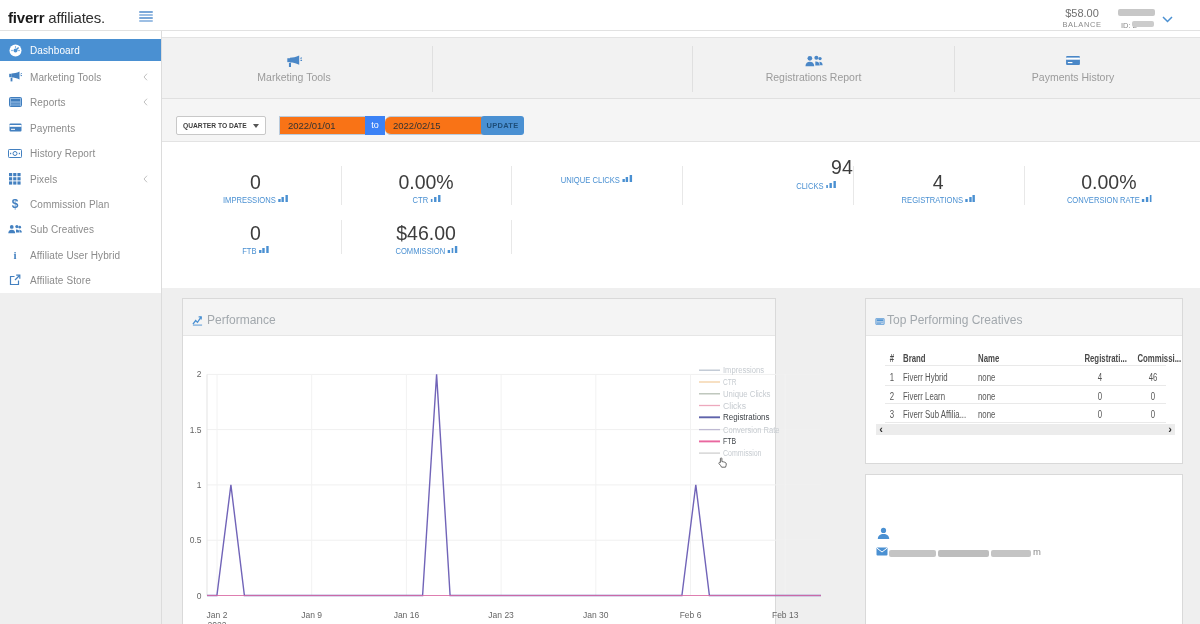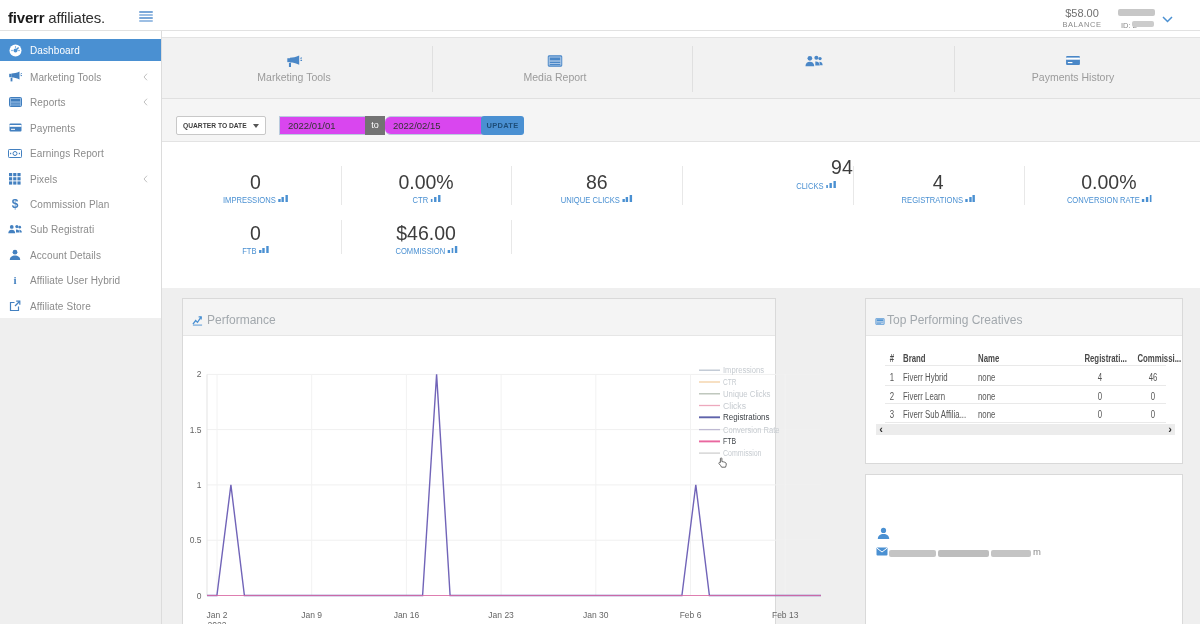--- a/index.html
+++ b/index.html
@@ -36,23 +36,23 @@
 #tabs { position:absolute; left:162px; top:37px; width:1038px; height:62px; background:#f2f2f2; border-top:1px solid #e3e3e3; border-bottom:1px solid #e0e0e0; }
 .tab { position:absolute; top:0; height:60px; text-align:center; }
 .tab .tic { position:absolute; left:50%; transform:translateX(-50%); top:17px; }
 .tab .tlb { position:absolute; left:0; right:0; top:33px; font-size:10.5px; color:#9b9b9b; }
 .tsep { position:absolute; top:8px; height:46px; width:1px; background:#e0e0e0; }
 
 
 #filter { position:absolute; left:162px; top:99px; width:1038px; height:43px; background:#f5f5f5; border-bottom:1px solid #e3e3e3; }
 #qtd { position:absolute; left:14px; top:17px; width:90px; height:19px; background:#fff; border:1px solid #c8c8c8; border-radius:2px; font-size:6.7px; font-weight:700; color:#3c3c3c; letter-spacing:0px; line-height:17px; padding-left:6px; }
 #qtd .car { position:absolute; right:6px; top:7px; width:0; height:0; border-left:3.5px solid transparent; border-right:3.5px solid transparent; border-top:4px solid #555; }
-.din { position:absolute; top:17px; height:19px; background:#d946ef; border:1px solid #b9cbdd; font-size:9.5px; color:#333; line-height:17px; padding-left:8px; }
+.din { position:absolute; top:17px; height:19px; background:#f97316; border:1px solid #b9cbdd; font-size:9.5px; color:#333; line-height:17px; padding-left:8px; }
 #d1 { left:117px; width:86px; border-right:none; }
-#toc { position:absolute; left:203px; top:17px; width:20px; height:19px; background:#737373; color:#fff; font-size:9px; text-align:center; line-height:19px; }
+#toc { position:absolute; left:203px; top:17px; width:20px; height:19px; background:#3b82f6; color:#fff; font-size:9px; text-align:center; line-height:19px; }
 #d2 { left:223px; width:101px; border-left:none;border-radius:6px; }
 #upd { position:absolute; left:319px; top:17px; width:43px; height:19px; background:#4a90d2; border-radius:3px; font-size:7.5px; font-weight:700; color:#1d4d78; text-align:center; line-height:19px; letter-spacing:0.3px; }
 
 
 #stats { position:absolute; left:162px; top:142px; width:1038px; height:146px; background:#fff; }
 .scell { position:absolute; width:170.7px; text-align:center; }
 .scell .num { font-size:19.5px; color:#3d3d3d; line-height:20px; }
 .scell .lbl { margin-top:2.5px; font-size:9.5px; color:#4a90d2; transform:scaleX(0.8); transform-origin:50% 50%; white-space:nowrap; }
 .ssep { position:absolute; width:1px; background:#e8e8e8; }
 .bars { display:inline-block; width:12px; height:8px; position:relative; margin-left:3px; }
@@ -179,21 +179,21 @@
         </div>
         <div class="mi">
           <span class="ic">
             <svg width="14" height="9" viewBox="0 0 14 9">
               <rect x="0.5" y="0.5" width="13" height="8" rx="0.8" fill="none" stroke="#4380c0"></rect>
               <circle cx="7" cy="4.5" r="2" fill="none" stroke="#4380c0"></circle>
               <rect x="2" y="3.8" width="1.2" height="1.4" fill="#4380c0"></rect>
               <rect x="10.8" y="3.8" width="1.2" height="1.4" fill="#4380c0"></rect>
             </svg>
           </span>
-          <span class="tx">Earnings Report</span>
+          <span class="tx">History Report</span>
         </div>
         <div class="mi">
           <span class="ic">
             <svg width="12" height="12" viewBox="0 0 12 12">
               <g fill="#4380c0">
                 <rect x="0" y="0" width="3.2" height="3.2"></rect>
                 <rect x="4.2" y="0" width="3.2" height="3.2"></rect>
                 <rect x="8.4" y="0" width="3.2" height="3.2"></rect>
                 <rect x="0" y="4.2" width="3.2" height="3.2"></rect>
                 <rect x="4.2" y="4.2" width="3.2" height="3.2"></rect>
@@ -223,30 +223,21 @@
               <g fill="#4380c0">
                 <circle cx="4" cy="2.8" r="2"></circle>
                 <path d="M0.3 9.5 C0.3 6.9 2 5.7 4 5.7 C6 5.7 7.7 6.9 7.7 9.5 Z"></path>
                 <circle cx="9.5" cy="2.4" r="1.7"></circle>
                 <path d="M8.6 5.5 C10.7 5.3 12.4 6.4 12.4 8.8 L8.6 8.8 Z"></path>
                 <circle cx="12.6" cy="3" r="1.4"></circle>
                 <path d="M12 5.8 C13.6 5.8 14.8 6.8 14.8 8.6 L12.8 8.6 Z"></path>
               </g>
             </svg>
           </span>
-          <span class="tx">Sub Registrati</span>
-        </div>
-        <div class="mi">
-          <span class="ic">
-            <svg width="12" height="12" viewBox="0 0 12 12">
-              <circle cx="6" cy="3.2" r="2.4" fill="#4380c0"></circle>
-              <path d="M0.8 11 C0.8 7.9 3 6.4 6 6.4 C9 6.4 11.2 7.9 11.2 11 Z" fill="#4380c0"></path>
-            </svg>
-          </span>
-          <span class="tx">Account Details</span>
+          <span class="tx">Sub Creatives</span>
         </div>
         <div class="mi">
           <span class="ic">
             <div style="font-size:11px; font-weight:700; color:#4380c0; font-family:'Liberation Serif',serif;">i</div>
           </span>
           <span class="tx">Affiliate User Hybrid</span>
         </div>
         <div class="mi">
           <span class="ic">
             <svg width="12" height="12" viewBox="0 0 12 12">
@@ -265,45 +256,35 @@
         <span class="tic">
           <svg width="17" height="15" viewBox="0 0 14 13">
             <path d="M11.5 0.5 L11.5 8.5 C8.5 7.1 6 6.6 3.5 6.6 L3.5 2.4 C6 2.4 8.5 1.9 11.5 0.5 Z" fill="#4a87c7"></path>
             <rect x="1.2" y="2.8" width="2.4" height="3.4" fill="#4a87c7"></rect>
             <rect x="2.6" y="6.8" width="1.8" height="3.6" fill="#4a87c7"></rect>
             <line x1="12.6" y1="3" x2="13.8" y2="2.4" stroke="#4a87c7"></line>
             <line x1="12.6" y1="4.6" x2="14" y2="4.6" stroke="#4a87c7"></line>
           </svg>
         </span>
         <div class="tlb">Marketing Tools</div>
-      </div>
-      <div class="tab" style="left:263px; width:260px;">
-        <span class="tic">
-          <svg width="15" height="12" viewBox="0 0 13 10">
-            <rect x="0.5" y="0.5" width="12" height="9" rx="1" fill="#a9c6e6" stroke="#4a87c7"></rect>
-            <rect x="2" y="2" width="9" height="2.4" fill="#4a87c7"></rect>
-            <line x1="2" y1="6.2" x2="11" y2="6.2" stroke="#4a87c7" stroke-width="0.9"></line>
-            <line x1="2" y1="8" x2="11" y2="8" stroke="#4a87c7" stroke-width="0.9"></line>
-          </svg>
-        </span>
-        <div class="tlb">Media Report</div>
       </div>
       <div class="tab" style="left:521.5px; width:260px;">
         <span class="tic">
           <svg width="18" height="13" viewBox="0 0 15 11">
             <g fill="#4a87c7">
               <circle cx="4" cy="2.8" r="2"></circle>
               <path d="M0.3 9.5 C0.3 6.9 2 5.7 4 5.7 C6 5.7 7.7 6.9 7.7 9.5 Z"></path>
               <circle cx="9.5" cy="2.4" r="1.7"></circle>
               <path d="M8.6 5.5 C10.7 5.3 12.4 6.4 12.4 8.8 L8.6 8.8 Z"></path>
               <circle cx="12.6" cy="3" r="1.4"></circle>
               <path d="M12 5.8 C13.6 5.8 14.8 6.8 14.8 8.6 L12.8 8.6 Z"></path>
             </g>
           </svg>
         </span>
+        <div class="tlb">Registrations Report</div>
       </div>
       <div class="tab" style="left:781px; width:260px;">
         <span class="tic">
           <svg width="15" height="11" viewBox="0 0 13 9">
             <rect x="0.5" y="0.5" width="12" height="8" rx="1" fill="#4a87c7"></rect>
             <rect x="0.5" y="2" width="12" height="1.8" fill="#fff"></rect>
             <rect x="2" y="5.8" width="4" height="1" fill="#fff"></rect>
           </svg>
         </span>
         <div class="tlb">Payments History</div>
@@ -326,21 +307,20 @@
         <div class="num">0</div>
         <div class="lbl">IMPRESSIONS<span class="bars"><i></i><i></i><i></i></span></div>
       </div>
       <div class="ssep" style="left:178.7px; top:24px; height:39px;"></div>
       <div class="scell" style="left:178.7px; top:29.5px;">
         <div class="num">0.00%</div>
         <div class="lbl">CTR<span class="bars"><i></i><i></i><i></i></span></div>
       </div>
       <div class="ssep" style="left:349.4px; top:24px; height:39px;"></div>
       <div class="scell" style="left:349.4px; top:29.5px;">
-        <div class="num">86</div>
         <div class="lbl">UNIQUE CLICKS<span class="bars"><i></i><i></i><i></i></span></div>
       </div>
       <div class="ssep" style="left:520.0999999999999px; top:24px; height:39px;"></div>
       <div class="scell" style="left:520.0999999999999px; top:15px;text-align:right;">
         <div class="num">94</div>
         <div class="lbl">CLICKS<span class="bars"><i></i><i></i><i></i></span></div>
       </div>
       <div class="ssep" style="left:690.8px; top:24px; height:39px;"></div>
       <div class="scell" style="left:690.8px; top:29.5px;">
         <div class="num">4</div>

